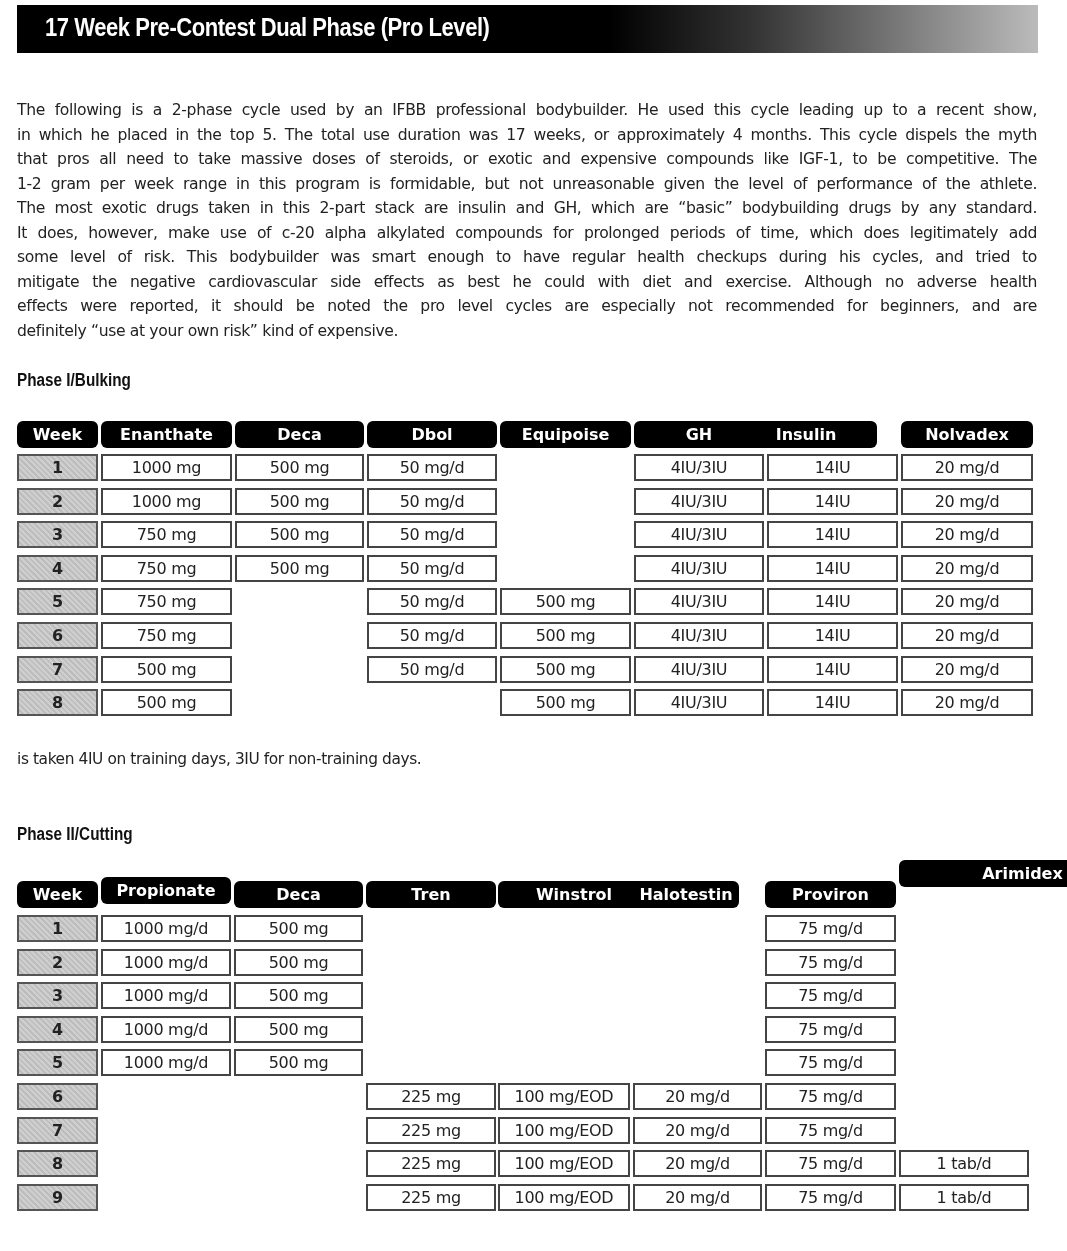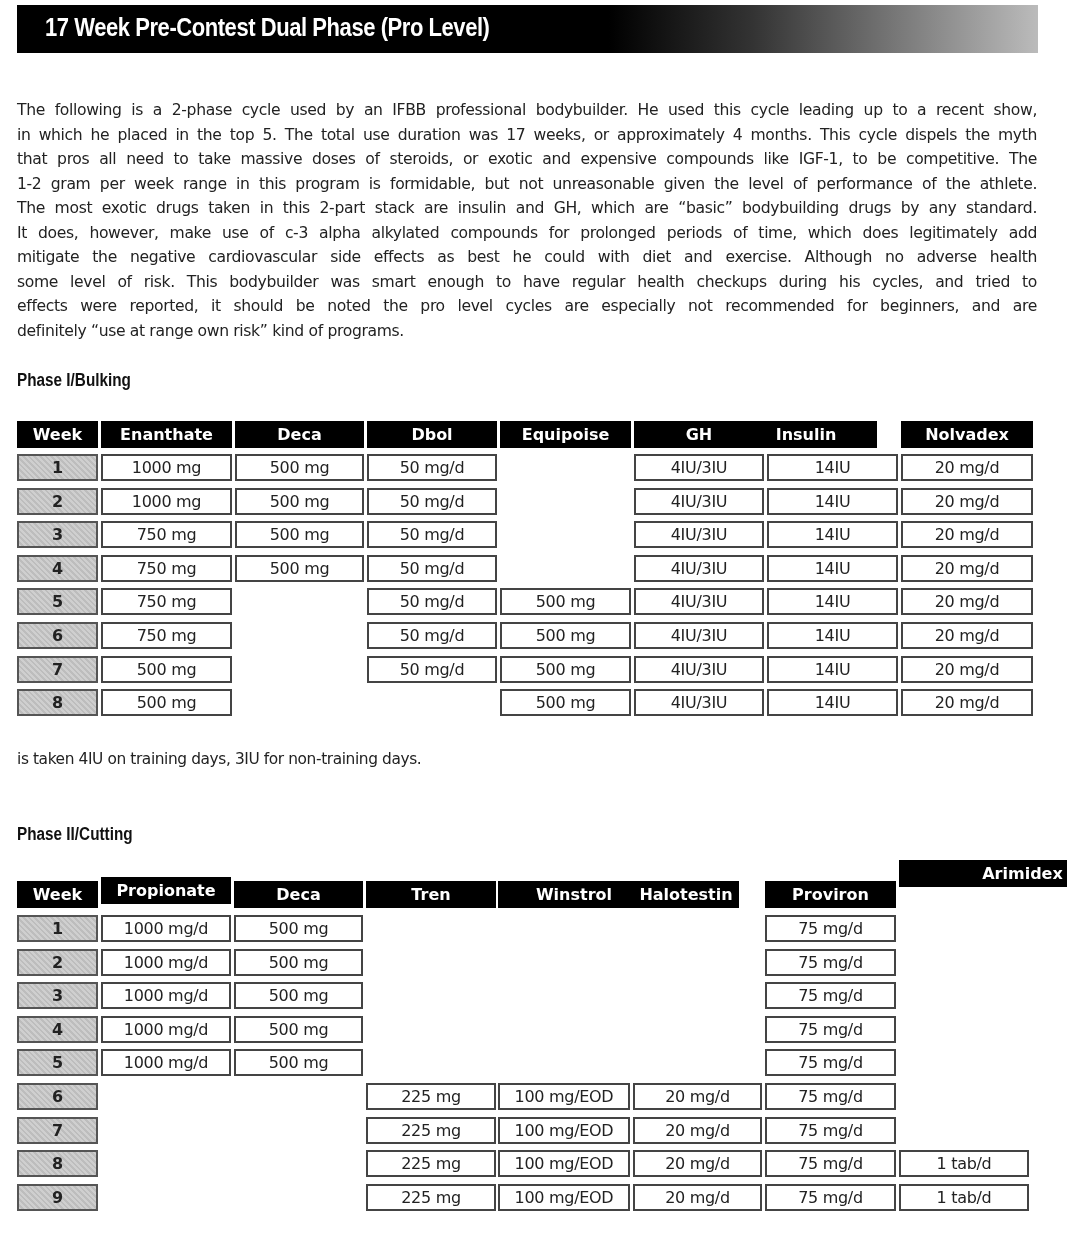--- a/index.html
+++ b/index.html
@@ -24,21 +24,21 @@
     position: absolute; left: 17px; font-family: "Liberation Sans", sans-serif;
     font-weight: bold; font-size: 18px; transform: scaleX(0.85); transform-origin: left center; color: #111;
   }
   .note {
     position: absolute; left: 17px; top: 748px; width: 1020px;
     font-size: 15.4px; line-height: 23.5px; letter-spacing: -0.4px; color: #222;
   }
   .tbl { position: absolute; left: 0; }
   .hcell {
     position: absolute; height: 27px; background: #000; color: #fff;
-    font-weight: bold; font-size: 16px; text-align: center; line-height: 27px;
+    font-weight: bold; font-size: 16px; text-align: center; line-height: 27px; border-radius: 6px;
   }
   .cell {
     position: absolute; height: 27px; background: #fff; border: 2px solid #444;
     box-sizing: border-box; text-align: center; line-height: 24px; font-size: 16px; color: #222;
     letter-spacing: -0.3px;
   }
   .week {
     position: absolute; height: 27px; box-sizing: border-box; border: 2px solid #555;
     background: repeating-linear-gradient(45deg, #cfcfcf 0 2px, #bdbdbd 2px 4px);
     text-align: center; line-height: 24px; font-size: 16px; font-weight: bold; color: #222;
@@ -50,25 +50,25 @@
 <div class="title-bar">
   <span>17 Week Pre-Contest Dual Phase (Pro Level)</span>
 </div>
 
 <div class="intro">
   <span class="ln">The following is a 2-phase cycle used by an IFBB professional bodybuilder. He used this cycle leading up to a recent show,</span>
   <span class="ln">in which he placed in the top 5. The total use duration was 17 weeks, or approximately 4 months. This cycle dispels the myth</span>
   <span class="ln">that pros all need to take massive doses of steroids, or exotic and expensive compounds like IGF-1, to be competitive. The</span>
   <span class="ln">1-2 gram per week range in this program is formidable, but not unreasonable given the level of performance of the athlete.</span>
   <span class="ln">The most exotic drugs taken in this 2-part stack are insulin and GH, which are “basic” bodybuilding drugs by any standard.</span>
-  <span class="ln">It does, however, make use of c-3 alpha alkylated compounds for prolonged periods of time, which does legitimately add</span>
+  <span class="ln">It does, however, make use of c-20 alpha alkylated compounds for prolonged periods of time, which does legitimately add</span>
+  <span class="ln">some level of risk. This bodybuilder was smart enough to have regular health checkups during his cycles, and tried to</span>
   <span class="ln">mitigate the negative cardiovascular side effects as best he could with diet and exercise. Although no adverse health</span>
-  <span class="ln">some level of risk. This bodybuilder was smart enough to have regular health checkups during his cycles, and tried to</span>
   <span class="ln">effects were reported, it should be noted the pro level cycles are especially not recommended for beginners, and are</span>
-  <span class="ln last">definitely “use at range own risk” kind of programs.</span>
+  <span class="ln last">definitely “use at your own risk” kind of expensive.</span>
 </div>
 
 <div class="section-heading" style="top:370px;">Phase I/Bulking</div>
 
 <div class="tbl" id="t1" style="top:0;">
     <div class="hcell" style="left: 17px; width: 81px; top: 421px;">Week</div>
     <div class="hcell" style="left: 101px; width: 131px; top: 421px;">Enanthate</div>
     <div class="hcell" style="left: 235px; width: 129px; top: 421px;">Deca</div>
     <div class="hcell" style="left: 367px; width: 130px; top: 421px;">Dbol</div>
     <div class="hcell" style="left: 500px; width: 131px; top: 421px;">Equipoise</div>

